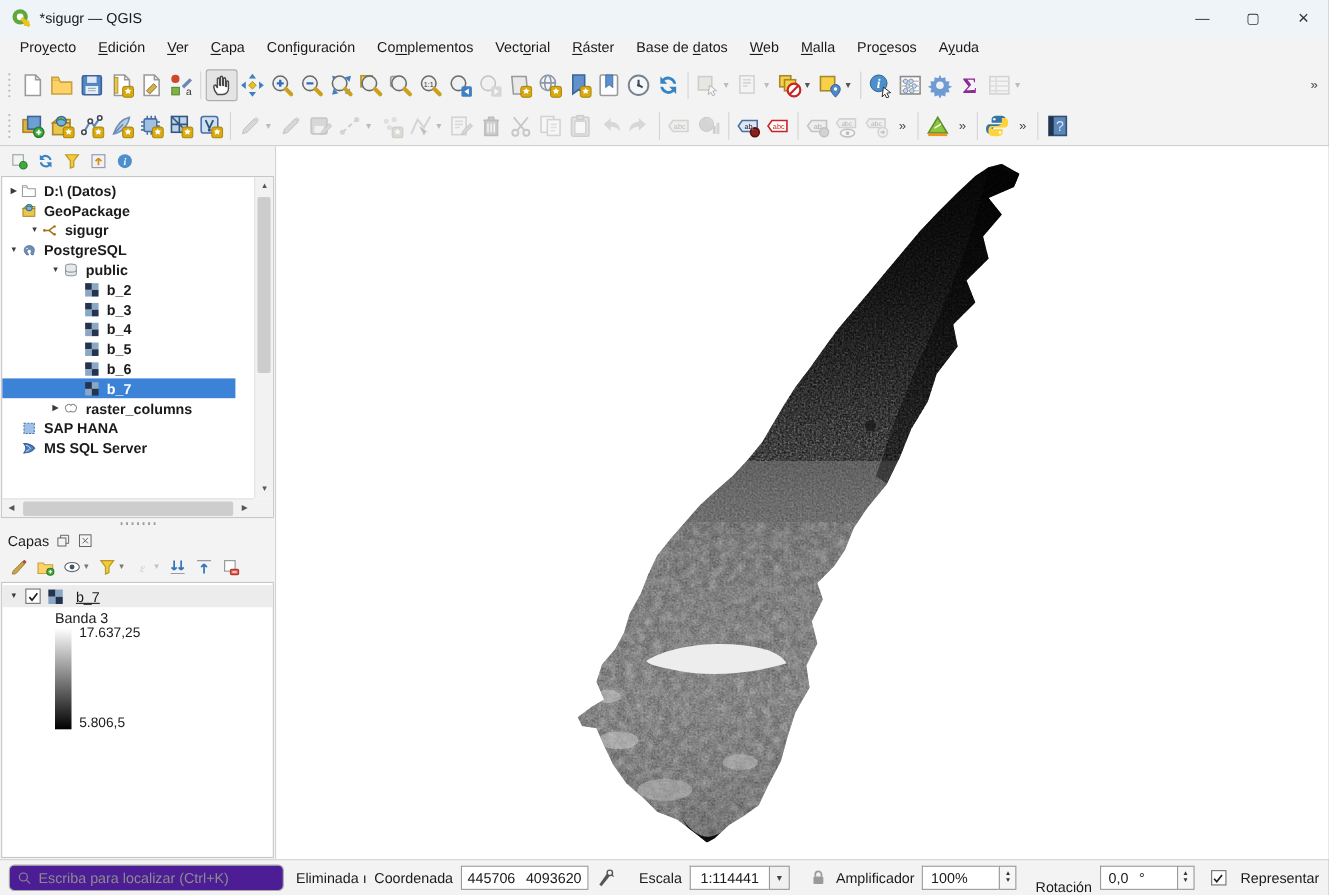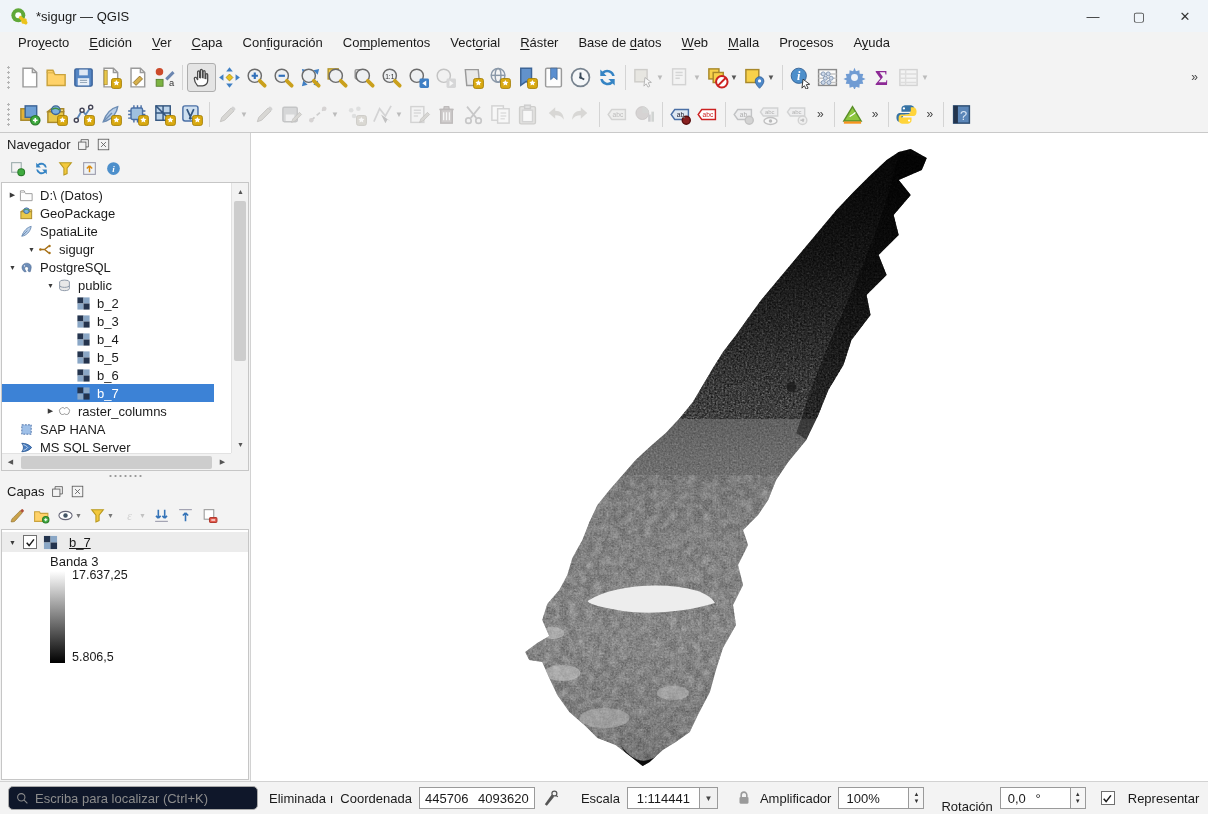--- a/index.html
+++ b/index.html
@@ -37,21 +37,21 @@
   .panel-header{height:22px;display:flex;align-items:center;padding:0 7px;font-size:13px;flex:none;}
   .panel-hbtn{width:15px;height:15px;margin-left:5px;display:flex;align-items:center;justify-content:center;}
   .panel-hbtn svg{width:13px;height:13px;}
   .panel-hbtn:first-of-type{margin-left:auto;}
   .panel-toolbar{height:26px;display:flex;align-items:center;gap:7px;padding:0 9px;flex:none;}
   .panel-toolbar .pbtn{display:flex;align-items:center;}
   .panel-toolbar svg{width:17px;height:17px;}
   .pdd{font-size:7px;color:#777;margin-left:1px;}
   
   .tree-wrap{position:relative;flex:1;background:#fff;border:1px solid #c6c6c6;margin:1px;overflow:hidden;}
-  .tree{position:absolute;top:3px;left:0;right:34px;}
+  .tree{position:absolute;top:3px;left:0;right:34px;font-weight:bold;}
   .trow{height:18px;display:flex;align-items:center;font-size:13px;white-space:nowrap;}
   .trow.selected{background:#3c82d6;color:#fff;}
   .texp{width:13px;text-align:center;font-size:7px;color:#3a3a3a;flex:none;}
   .trow.selected .texp{color:#fff;}
   .ticon{width:15px;height:15px;margin-right:6px;flex:none;}
   .ticon svg{width:15px;height:15px;}
   .vscroll{position:absolute;top:0;right:0;bottom:17px;width:17px;background:#f2f2f2;border-left:1px solid #e2e2e2;}
   .hscroll{position:absolute;left:0;right:17px;bottom:0;height:17px;background:#f2f2f2;border-top:1px solid #e2e2e2;display:flex;align-items:center;}
   .scr-arrow{width:17px;height:17px;display:flex;align-items:center;justify-content:center;font-size:7px;color:#555;flex:none;}
   .vthumb{position:absolute;left:2px;right:2px;top:18px;height:160px;background:#cdcdcd;border-radius:2px;}
@@ -69,21 +69,21 @@
   .band-label{margin-left:48px;margin-top:2px;}
   .ramp{display:flex;margin-left:48px;margin-top:2px;}
   .ramp-bar{width:15px;height:92px;background:linear-gradient(#ffffff,#000000);flex:none;}
   .ramp-labels{display:flex;flex-direction:column;justify-content:space-between;height:96px;margin-left:7px;margin-top:-3px;font-size:12.5px;}
   
   .canvas{flex:1;background:#ffffff;position:relative;border-left:1px solid #d2d2d2;min-width:0;}
   .canvas svg{position:absolute;inset:0;width:100%;height:100%;}
   
   .statusbar{height:33px;background:#f3f3f3;border-top:1px solid #d2d2d2;display:flex;align-items:center;
     padding:0 8px;gap:7px;font-size:13px;flex:none;white-space:nowrap;overflow:hidden;}
-  .locator{width:250px;height:24px;border:1px solid #a9a9a9;border-radius:5px;background:#0f172a;display:flex;
+  .locator{width:250px;height:24px;border:1px solid #a9a9a9;border-radius:5px;background:#4c1d95;display:flex;
     align-items:center;padding:0 7px;gap:6px;color:#8c8c8c;flex:none;}
   .locator svg{width:13px;height:13px;flex:none;}
   .sb-box{height:22px;border:1px solid #9a9a9a;background:#fff;display:flex;align-items:center;justify-content:center;padding:0 7px;word-spacing:6px;}
   .spin{display:flex;height:22px;}
   .spin .sb-box{border-right:none;justify-content:flex-start;}
   .spin-arrows{width:16px;height:22px;border:1px solid #9a9a9a;display:flex;flex-direction:column;
     align-items:center;justify-content:center;font-size:6px;color:#333;background:#f6f6f6;line-height:1.2;}
   .combo{display:flex;height:22px;}
   .combo .sb-box{border-right:none;}
   .combo-btn{width:19px;height:22px;border:1px solid #9a9a9a;background:#f1f1f1;display:flex;align-items:center;justify-content:center;font-size:8px;color:#444;}
@@ -725,35 +725,20 @@
             <text x="9.5" y="11.5" font-size="9" fill="#d9e6f5" text-anchor="middle" font-family="sans-serif">?</text>
           </svg>
         </span>
       </span>
     </div>
 
   <div class="main">
     <div class="docks">
 
       <section class="panel" style="height:347px;">
-        <div class="panel-header">
-          <span>Navegador</span>
-          <span class="panel-hbtn">
-              <svg viewBox="0 0 16 16">
-                <rect x="2" y="5" width="9" height="9" fill="none" stroke="#555"></rect>
-                <path d="M5 5V2h9v9h-3" fill="none" stroke="#555"></path>
-              </svg>
-            </span>
-          <span class="panel-hbtn">
-              <svg viewBox="0 0 16 16">
-                <rect x="1.5" y="1.5" width="13" height="13" fill="none" stroke="#555"></rect>
-                <path d="M5 5l6 6M11 5l-6 6" stroke="#555"></path>
-              </svg>
-            </span>
-        </div>
         <div class="panel-toolbar" id="browser-toolbar">
             <span class="pbtn">
               <span style="display:flex">
                 <svg viewBox="0 0 16 16" xmlns="http://www.w3.org/2000/svg">
                   <rect x="2.5" y="2.5" width="9" height="9" fill="none" stroke="#9aa"></rect>
                   <circle cx="11.5" cy="11.5" r="3.2" fill="#3faa3f" stroke="#2a7d2a"></circle>
                 </svg>
               </span>
             </span>
             <span class="pbtn">
@@ -802,29 +787,20 @@
               <div class="trow">
                 <span style="width: 4px; flex: 0 0 auto;"></span>
                 <span class="texp"></span>
                 <span class="ticon"><svg viewBox="0 0 16 16" xmlns="http://www.w3.org/2000/svg">
                     <rect x="2" y="6" width="11.5" height="7.5" fill="#e8c84a" stroke="#a8882a"></rect>
                     <path d="M2 6l2.5-2h9L13.5 6z" fill="#f2da7e" stroke="#a8882a"></path>
                     <circle cx="8" cy="5" r="3" fill="#79b0e0" stroke="#3c6496"></circle>
                     <path d="M5.5 4.4c1.6-1 3.4-1 5 .4" stroke="#3f8f3f" fill="none"></path>
                   </svg></span>
                 <span>GeoPackage</span>
-              </div>
-              <div class="trow">
-                <span style="width: 4px; flex: 0 0 auto;"></span>
-                <span class="texp"></span>
-                <span class="ticon"><svg viewBox="0 0 16 16" xmlns="http://www.w3.org/2000/svg">
-                    <path d="M3 13C5 7 9 3.5 13 2.5c-.5 4-3.5 8.5-8 10z" fill="#b9cfe8" stroke="#6d8db4"></path>
-                    <path d="M3 13l6-6" stroke="#6d8db4"></path>
-                  </svg></span>
-                <span>SpatiaLite</span>
               </div>
               <div class="trow">
                 <span style="width: 23px; flex: 0 0 auto;"></span>
                 <span class="texp">▼</span>
                 <span class="ticon"><svg viewBox="0 0 16 16" xmlns="http://www.w3.org/2000/svg">
                     <path d="M2.5 8h4.5M7 8l4.5-3.6M7 8l4.5 3.6" stroke="#a87117" stroke-width="1.5" fill="none"></path>
                     <circle cx="12.3" cy="4.2" r="1.3" fill="#a87117"></circle>
                     <circle cx="12.3" cy="11.8" r="1.3" fill="#a87117"></circle>
                     <circle cx="2.5" cy="8" r="1.3" fill="#a87117"></circle>
                   </svg></span>

